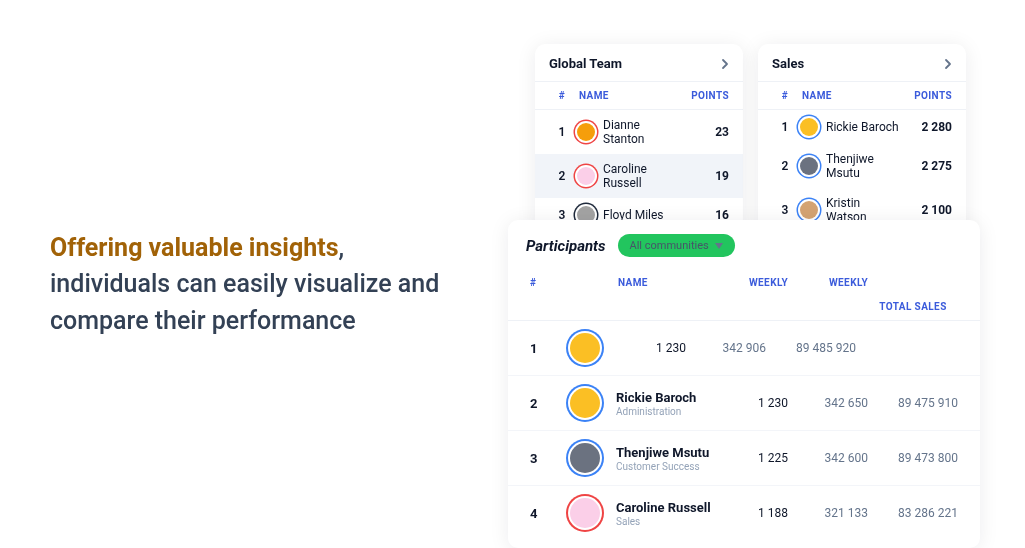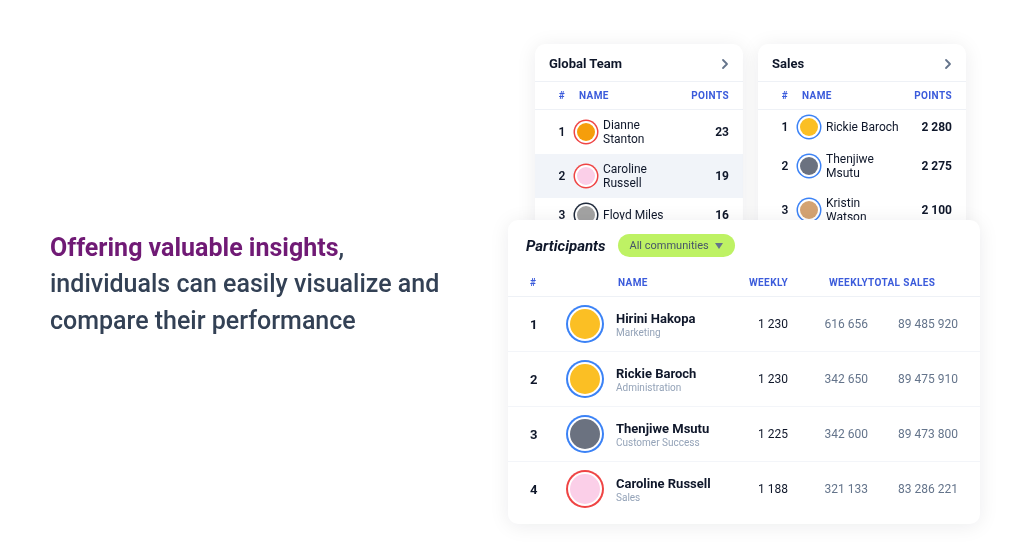--- a/index.html
+++ b/index.html
@@ -15,21 +15,21 @@
   position: absolute;
   left: 50px;
   top: 230px;
   width: 420px;
   font-size: 25px;
   line-height: 1.45;
   color: #334155;
   font-weight: 500;
 }
 .headline .bold {
-  color: #701a75;
+  color: #a16207;
   font-weight: 700;
 }
 .card {
   position: absolute;
   background: #fff;
   border-radius: 10px;
   box-shadow: 0 2px 20px rgba(15,23,42,0.08);
 }
 .card-global { left: 535px; top: 44px; width: 208px; }
 .card-sales { left: 758px; top: 44px; width: 208px; }
@@ -62,35 +62,35 @@
 }
 .lb-name { flex: 1; color: #0f172a; font-size: 12px; }
 .lb-points { width: 50px; text-align: right; font-weight: 700; color: #0f172a; font-size: 12px; }
 .part-header {
   display: flex; align-items: center; gap: 12px;
   padding: 14px 18px 12px 18px;
 }
 .part-title { font-size: 15px; font-weight: 700; color: #0f172a; font-style: italic; }
 .filter-pill {
   display: flex; align-items: center; gap: 6px;
-  background: #bef264; border-radius: 14px;
+  background: #22c55e; border-radius: 14px;
   padding: 5px 12px; font-size: 11px; color: #475569;
   cursor: pointer;
 }
 .filter-pill svg { color: #64748b; }
 .part-th {
   display: flex; padding: 8px 22px; font-size: 10px; font-weight: 700;
   color: #3b5bdb; letter-spacing: 0.4px;
   border-bottom: 1px solid #eef1f6;
 }
 .p-rank-h { width: 40px; }
 .p-name-h { flex: 1; padding-left: 48px; }
 .p-weekly-h { width: 70px; text-align: right; }
 .p-monthly-h { width: 80px; text-align: right; }
-.p-total-h { width: 90px; text-align: left; }
+.p-total-h { width: 90px; text-align: center; margin-top: 24px; }
 .p-row {
   display: flex; align-items: center; padding: 12px 22px;
   border-bottom: 1px solid #f3f5f9;
 }
 .p-row:last-child { border-bottom: none; }
 .p-rank { width: 40px; font-weight: 700; color: #0f172a; font-size: 13px; }
 .p-avatar {
   width: 30px; height: 30px; border-radius: 50%;
   background: #94a3b8; flex-shrink: 0;
   box-shadow: 0 0 0 2px #fff, 0 0 0 4px var(--ring,#3b82f6);
@@ -202,26 +202,22 @@
     <span class="p-rank-h">#</span>
     <span class="p-name-h">NAME</span>
     <span class="p-weekly-h">WEEKLY</span>
     <span class="p-monthly-h">WEEKLY</span>
     <span class="p-total-h">TOTAL SALES</span>
   </div>
   <div id="part-rows">
       <div class="p-row">
         <span class="p-rank">1</span>
         <span class="p-avatar" style="--ring:#3b82f6;background:#fbbf24"></span>
-        <span class="p-namecol">
-          <span class="p-name">Hirini Hakopa</span>
-          <span class="p-dept">Marketing</span>
-        </span>
         <span class="p-weekly">1 230</span>
-        <span class="p-monthly">616 656</span>
+        <span class="p-monthly">342 906</span>
         <span class="p-total">89 485 920</span>
       </div>
       <div class="p-row">
         <span class="p-rank">2</span>
         <span class="p-avatar" style="--ring:#3b82f6;background:#fbbf24"></span>
         <span class="p-namecol">
           <span class="p-name">Rickie Baroch</span>
           <span class="p-dept">Administration</span>
         </span>
         <span class="p-weekly">1 230</span>

